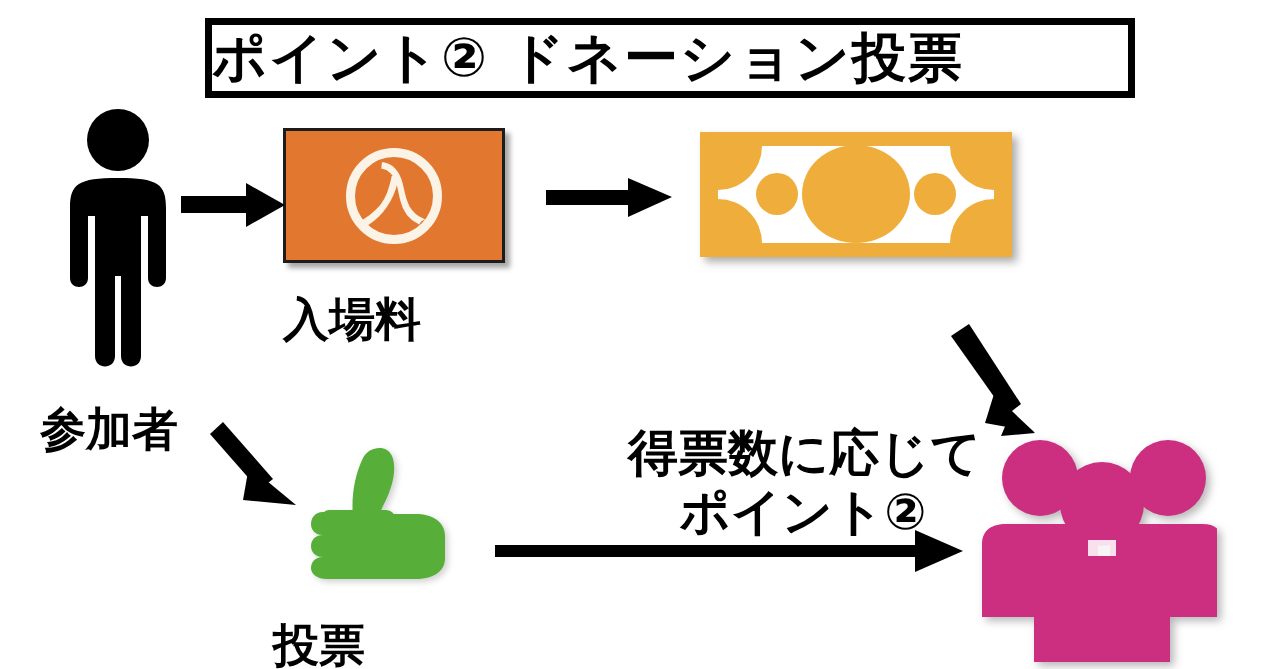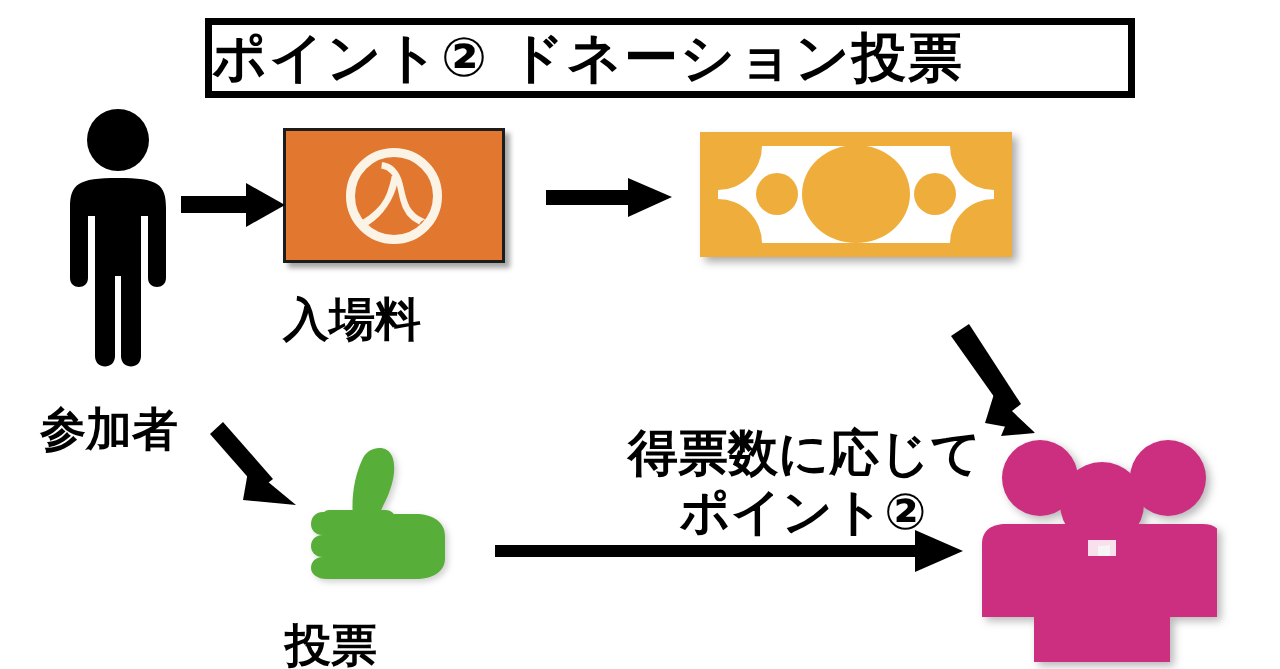--- a/index.html
+++ b/index.html
@@ -99,21 +99,21 @@
   #money-caption { left: 700px; top: 272px; width: 312px; }
 
   
   #thumb-icon {
     left: 293px;
     top: 440px;
     width: 175px;
     height: 155px;
     filter: drop-shadow(3px 3px 3px rgba(0,0,0,0.18));
   }
-  #thumb-caption { left: 285px; top: 598px; width: 190px; }
+  #thumb-caption { left: 273px; top: 598px; width: 190px; }
 
   
   #group-icon {
     left: 972px;
     top: 432px;
     width: 245px;
     height: 237px;
     filter: drop-shadow(4px 4px 4px rgba(0,0,0,0.28));
   }
   #group-label {

